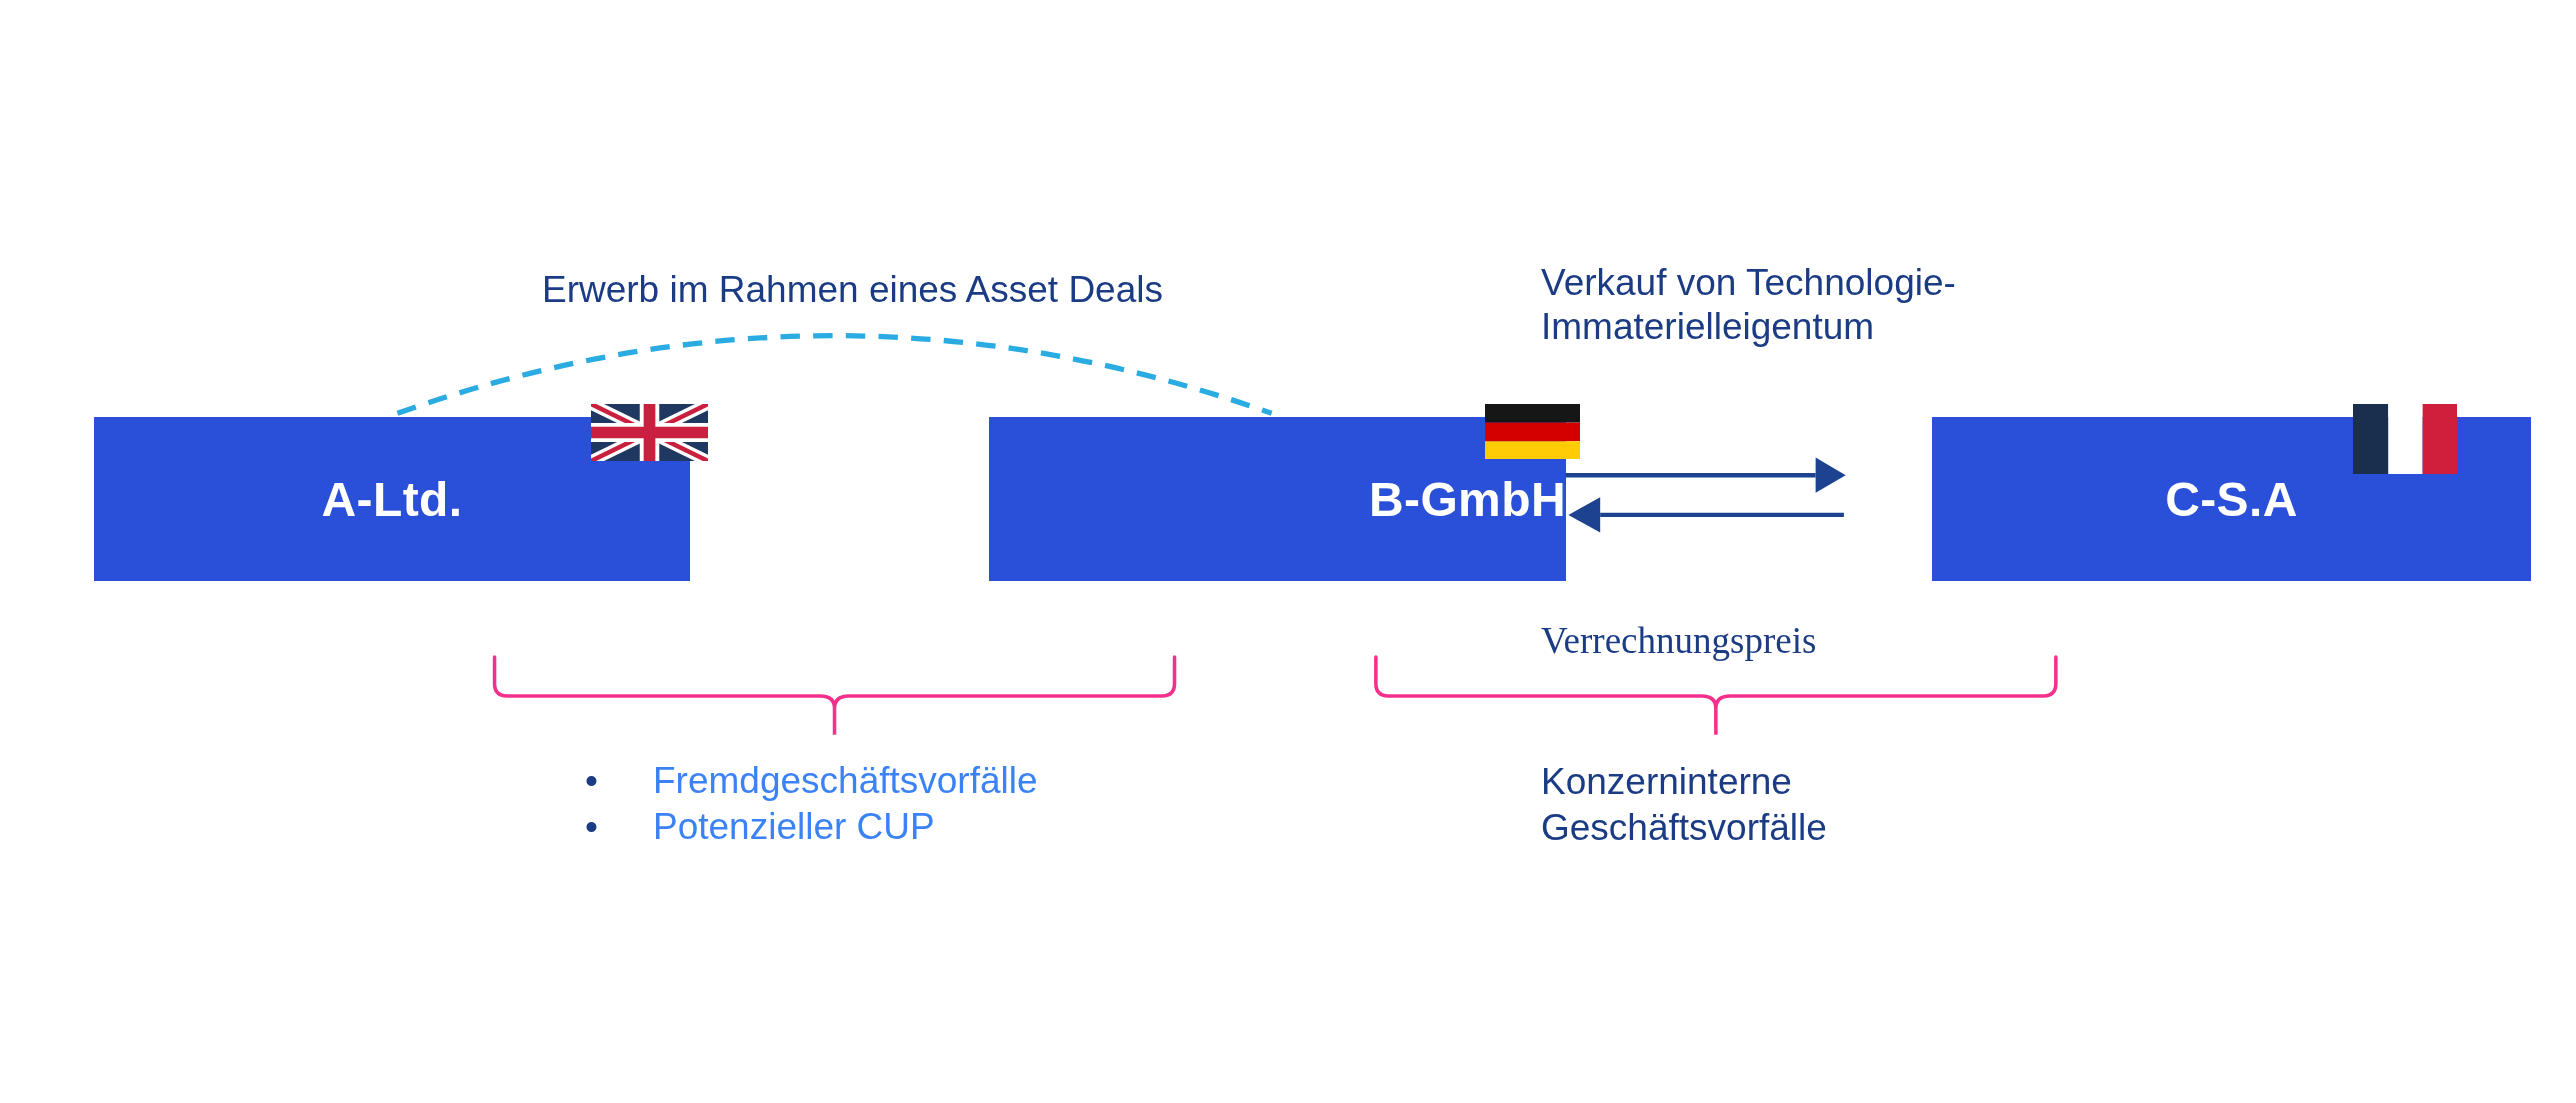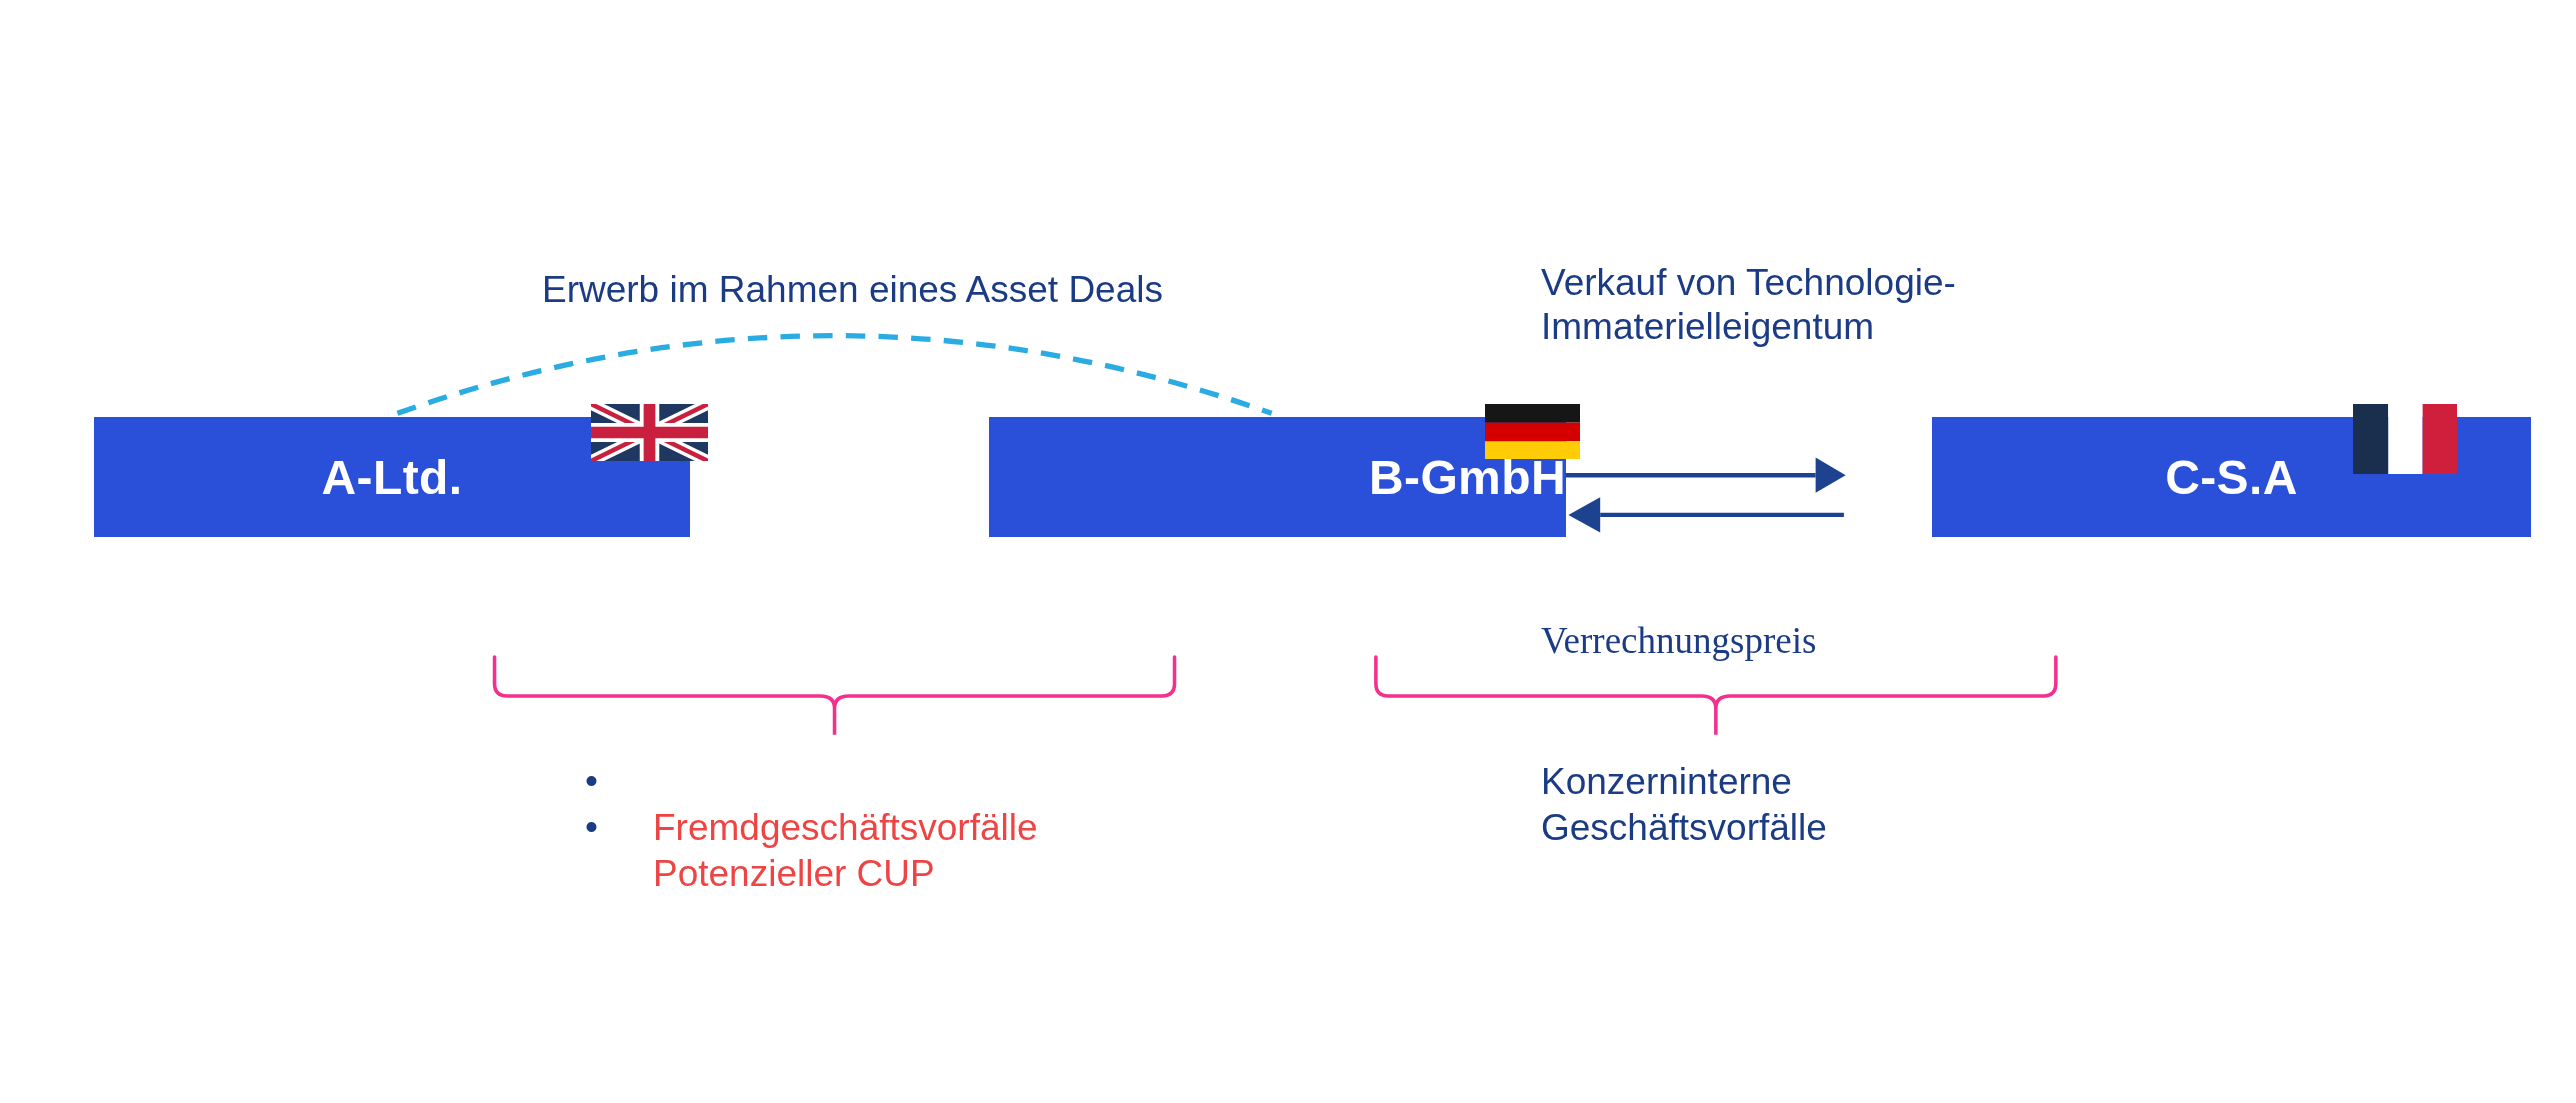--- a/index.html
+++ b/index.html
@@ -6,21 +6,21 @@
   .canvas{
     position:relative;
     width:2576px;height:1104px;
     background:#ffffff;
     overflow:hidden;
     font-family:"Liberation Sans", sans-serif;
   }
   
   .entity-box{
     position:absolute;
-    top:417px;height:120px;
+    top:417px;height:164px;
     background:#2A4FD8;
     display:flex;align-items:center;justify-content:center;
     z-index:1;
   }
   .entity-box .entity-label{
     color:#ffffff;
     font-size:48px;
     font-weight:bold;
     letter-spacing:0.4px;
   }
@@ -57,24 +57,23 @@
   .bullet-row{display:flex;align-items:flex-start;height:46px;}
   .bullet-dot{
     width:75px;
     color:#1B3C85;
     font-size:37px;line-height:46px;
     text-align:left;
     padding-left:7px;
     box-sizing:border-box;
   }
   .bullet-text{
-    color:#ef4444;
+    color:#3b82f6;
     font-size:37px;line-height:46px;
     white-space:nowrap;
-    margin-top:47px;
   }
 </style>
 </head>
 <body>
 
 <div class="canvas">
 
   <div class="entity-box box-a">
     <span class="entity-label">A-Ltd.</span>
   </div>

